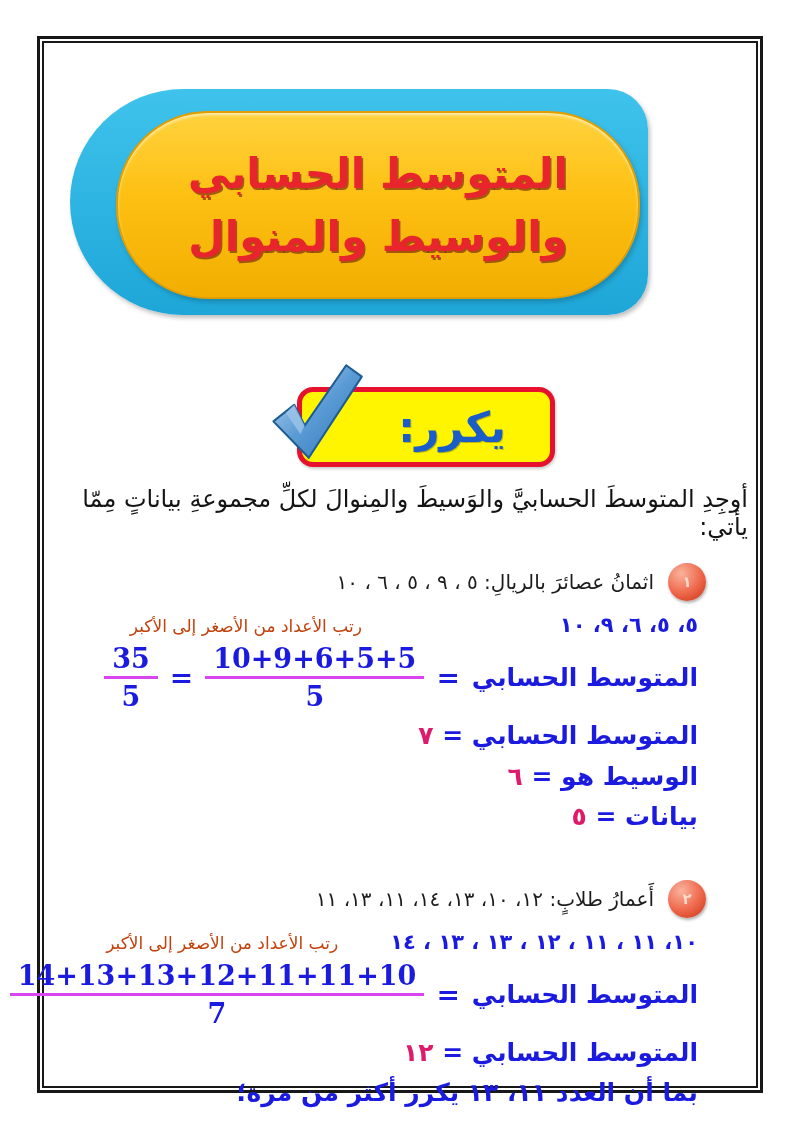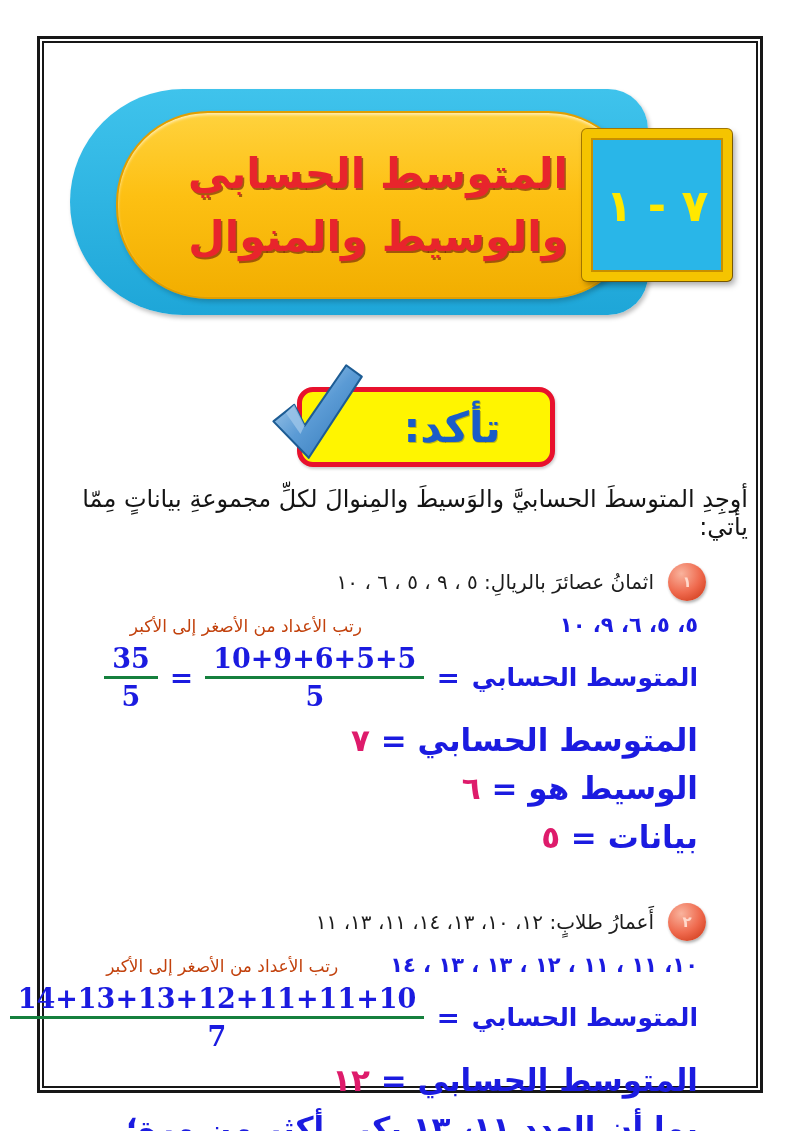--- a/index.html
+++ b/index.html
@@ -50,49 +50,46 @@
   .sorted-row{display:flex;align-items:baseline;padding-right:52px;margin-top:12px;}
   .sorted-nums{color:#1b1be0;font-weight:bold;font-size:21px;white-space:nowrap;}
   .sort-note{color:#c2410c;font-size:17px;white-space:nowrap;}
   .gap-1{gap:198px;} .gap-2{gap:52px;}
 
   .eq-row{display:flex;align-items:center;gap:12px;padding-right:52px;margin-top:6px;}
   .eq-label{color:#1b1be0;font-weight:bold;font-size:25px;white-space:nowrap;}
   .eq-sign{color:#1b1be0;font-weight:bold;font-size:28px;font-family:"DejaVu Serif",serif;}
   .frac{display:inline-flex;flex-direction:column;align-items:center;direction:ltr;
       font-family:"DejaVu Serif",serif;font-weight:bold;color:#1b1be0;font-size:27px;line-height:1.15;}
-  .frac .num{border-bottom:3px solid #15803d;padding:0 8px 2px;unicode-bidi:bidi-override;direction:ltr;}
+  .frac .num{border-bottom:3px solid #d946ef;padding:0 8px 2px;unicode-bidi:bidi-override;direction:ltr;}
   .frac .den{padding-top:2px;}
 
-  .result{padding-right:52px;margin-top:8px;font-size:31px;font-weight:bold;color:#1b1be0;line-height:1.3;}
+  .result{padding-right:52px;margin-top:8px;font-size:25px;font-weight:bold;color:#1b1be0;line-height:1.3;}
   .result .val{color:#de1b6b;}
   .p2-gap{margin-top:46px;}
 </style>
 </head>
 <body>
 
 <div class="page">
   <div class="frame">
     <div class="frame-inner">
       <div class="content">
 
         <div class="header">
           <div class="cyan-shape"></div>
           <div class="gold-pill">
             <div class="title-line">المتوسط الحسابي</div>
             <div class="title-line">والوسيط والمنوال</div>
           </div>
-          <div class="num-box">
-            <span>٧ - ١</span>
-          </div>
         </div>
 
         <div class="badge-wrap">
           <div class="badge">
-            <span class="badge-label">تأكد:</span>
+            <span class="badge-label">يكرر:</span>
           </div>
           <svg class="badge-check" viewBox="0 0 100 100">
             <defs>
               <linearGradient id="ckg" x1="0" y1="0" x2="1" y2="1">
                 <stop offset="0" stop-color="#c3ddf2"></stop>
                 <stop offset="0.5" stop-color="#5b9bd5"></stop>
                 <stop offset="1" stop-color="#2e75b6"></stop>
               </linearGradient>
             </defs>
             <path d="M10 60 L30 44 L40 64 L80 6 L95 17 L44 95 Z" fill="url(#ckg)" stroke="#1d5c94" stroke-width="2" stroke-linejoin="round"></path>

